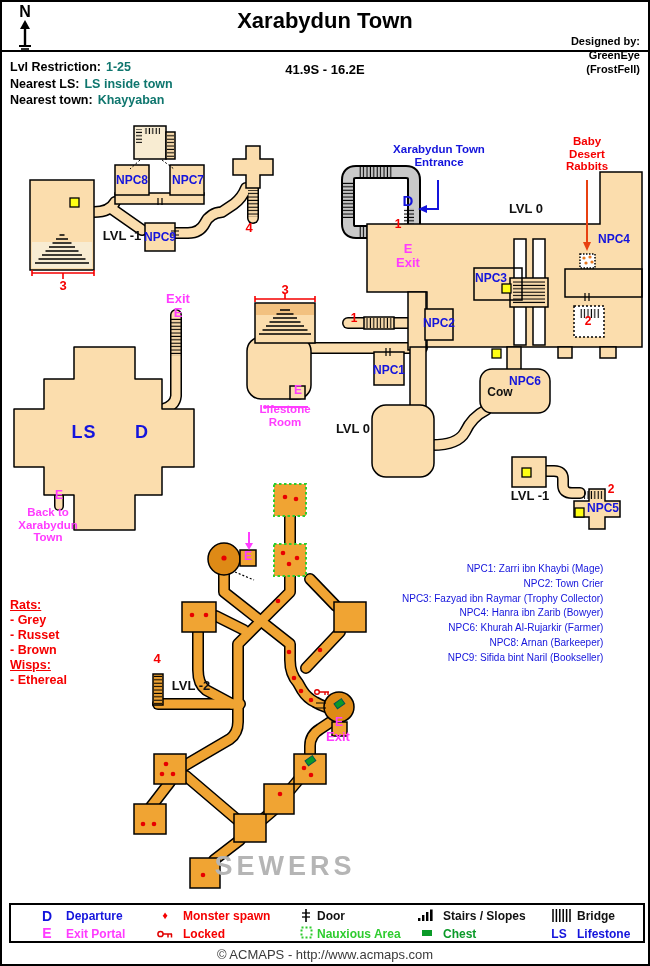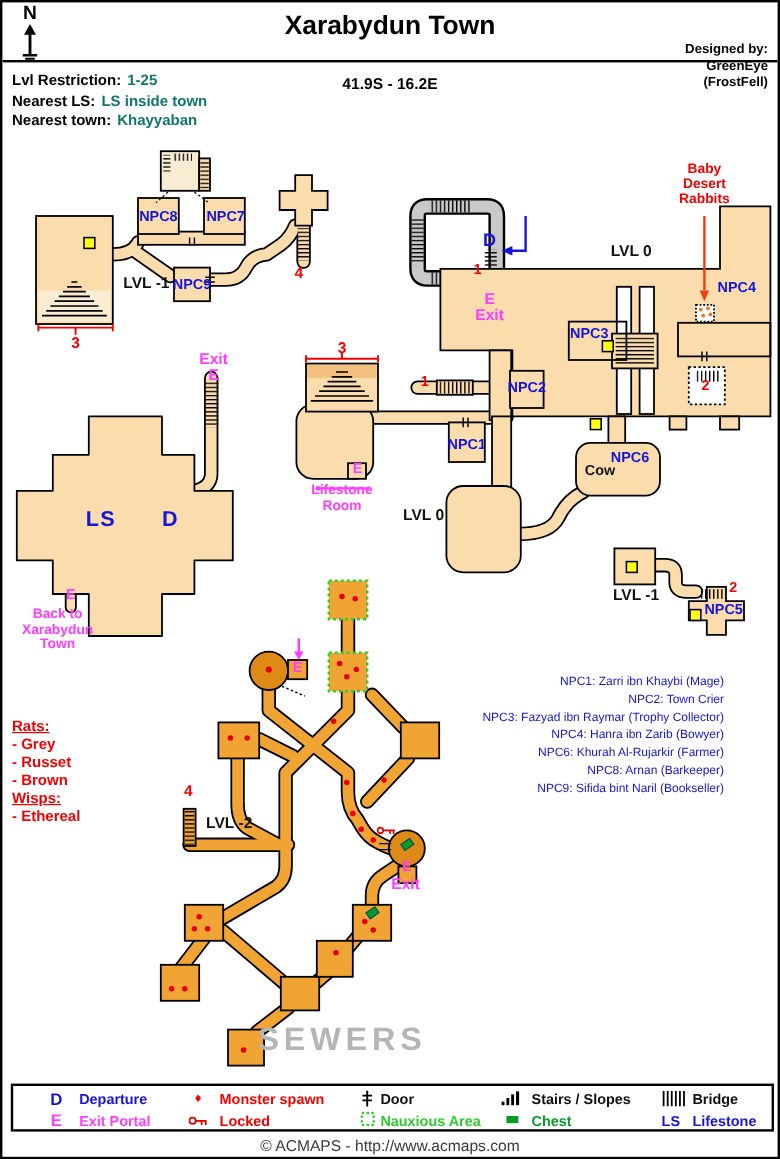--- a/index.html
+++ b/index.html
@@ -287,20 +287,21 @@
 </div>
 
 <div class="lbl mag s13" style="left:176px;top:290px">Exit</div>
 <div class="lbl mag s13" style="left:176px;top:304px">E</div>
 <div class="lbl blue s12" style="left:130px;top:172px">NPC8</div>
 <div class="lbl blue s12" style="left:186px;top:172px">NPC7</div>
 <div class="lbl blue s12" style="left:158px;top:229px">NPC9</div>
 <div class="lbl blk s13" style="left:120px;top:227px">LVL -1</div>
 <div class="lbl red s13" style="left:247px;top:219px">4</div>
 <div class="lbl red s13" style="left:61px;top:277px">3</div>
+<div class="lbl blue s11 wrap" style="left:437px;top:141px;width:110px">Xarabydun Town Entrance</div>
 <div class="lbl blue s14" style="left:406px;top:191px">D</div>
 <div class="lbl red s12" style="left:396px;top:216px">1</div>
 <div class="lbl mag s13" style="left:406px;top:240px">E</div>
 <div class="lbl mag s13" style="left:406px;top:254px">Exit</div>
 <div class="lbl red s11 wrap" style="left:585px;top:133px;width:58px">Baby Desert Rabbits</div>
 <div class="lbl blk s13" style="left:524px;top:200px">LVL 0</div>
 <div class="lbl blue s12" style="left:612px;top:231px">NPC4</div>
 <div class="lbl blue s12" style="left:489px;top:270px">NPC3</div>
 <div class="lbl blue s12" style="left:437px;top:315px">NPC2</div>
 <div class="lbl red s12" style="left:352px;top:310px">1</div>

